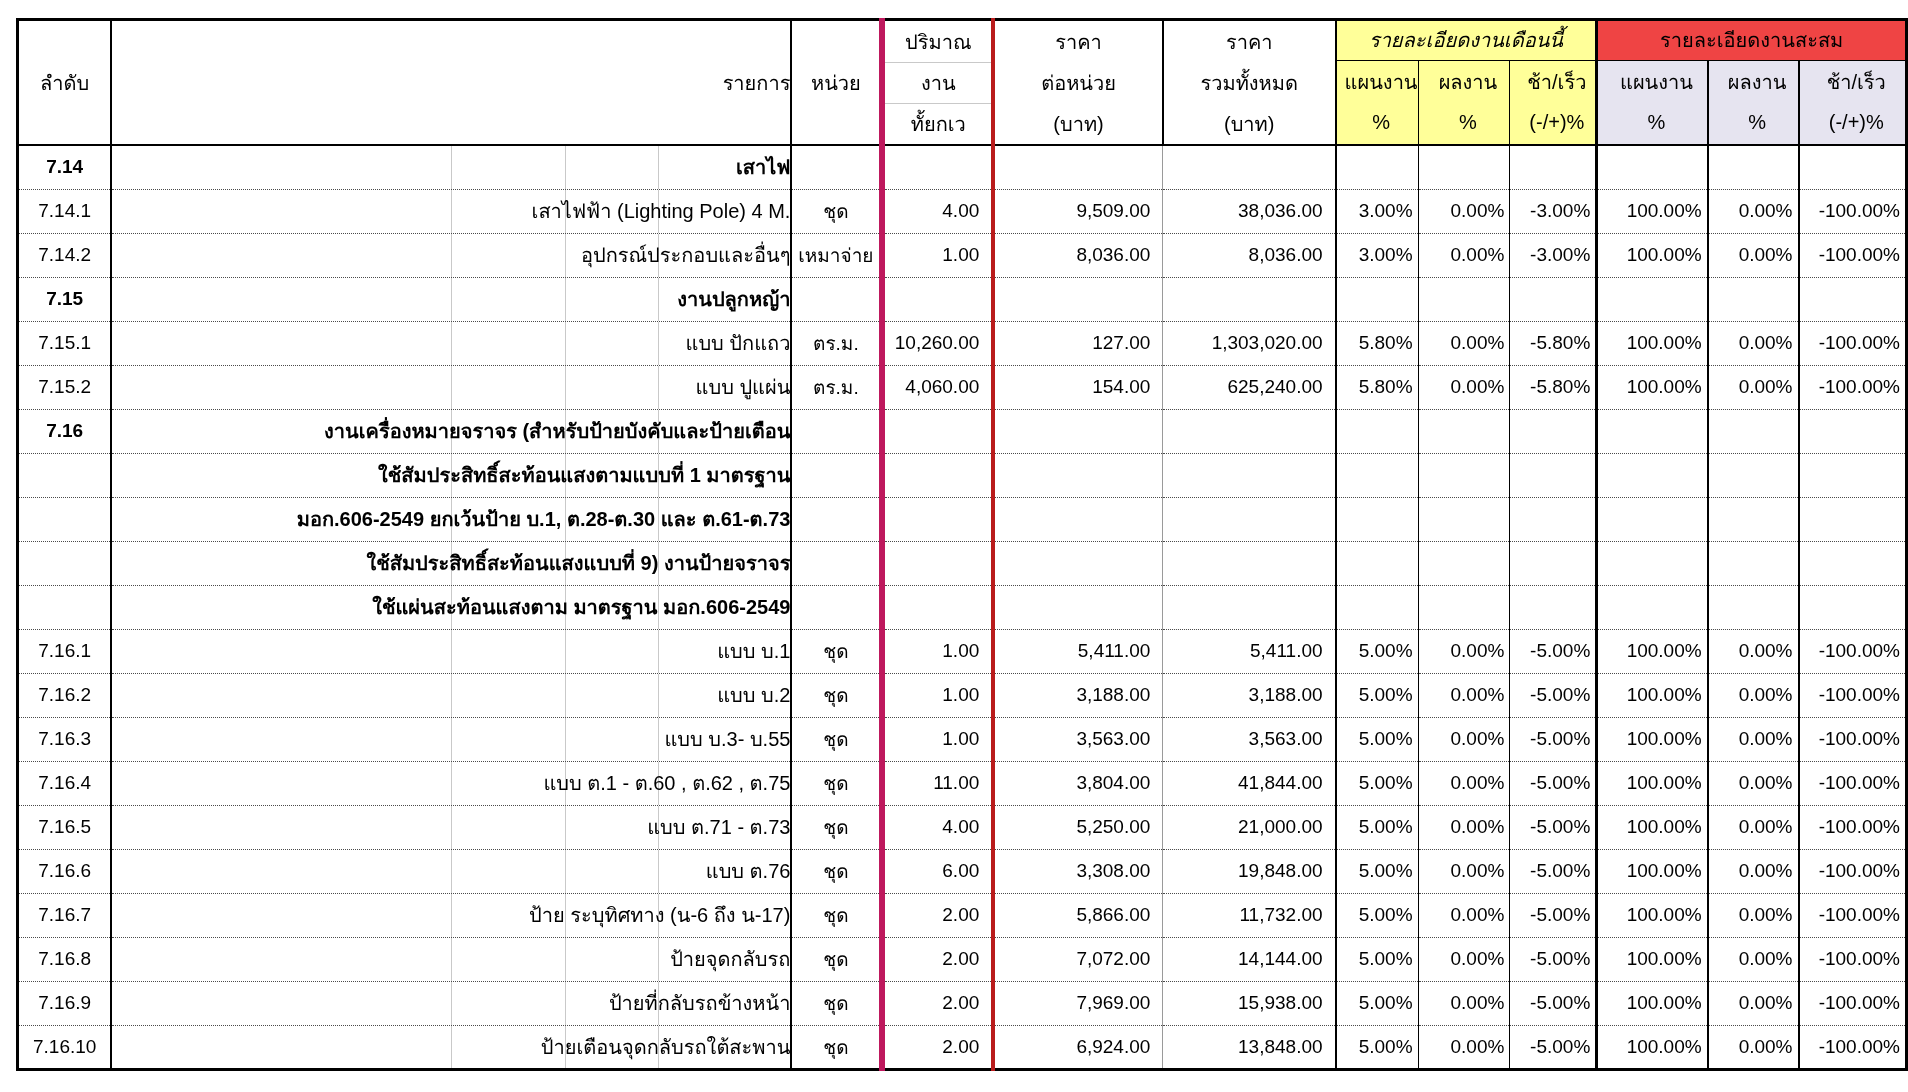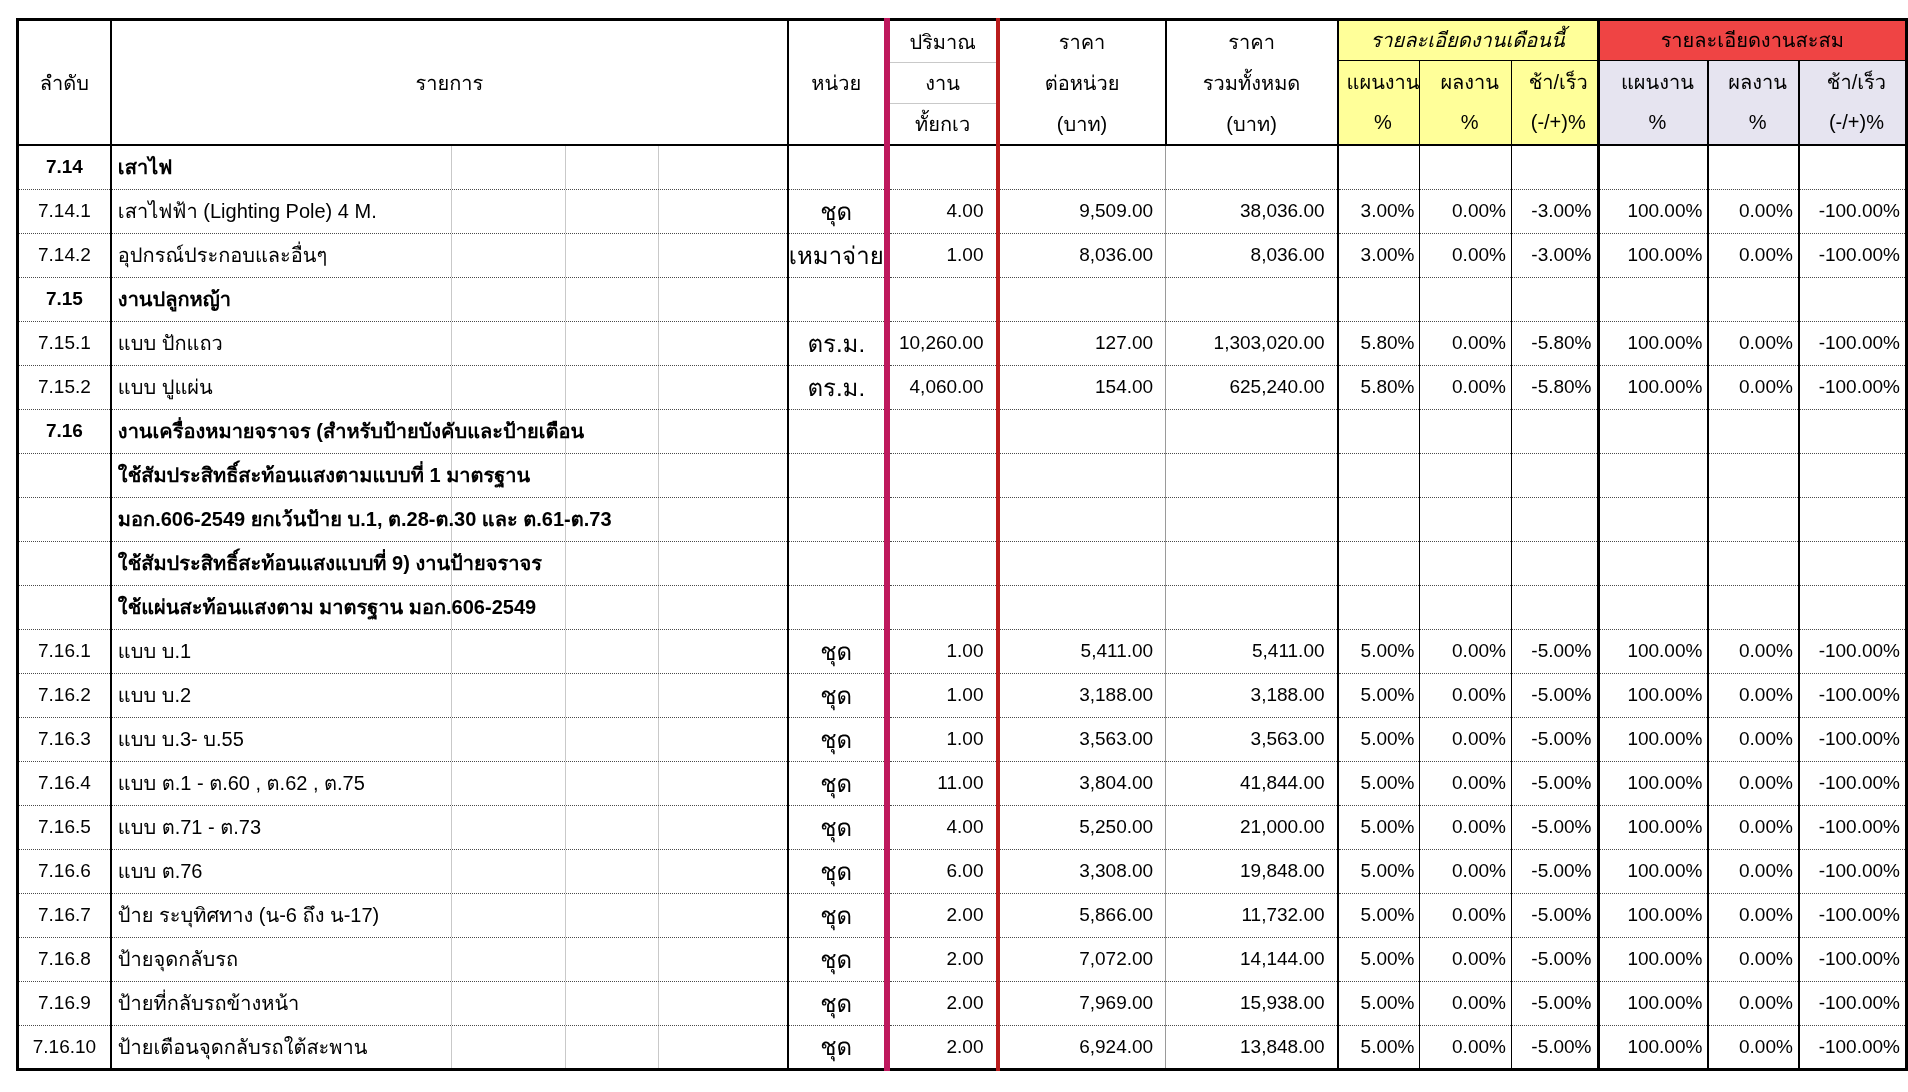--- a/index.html
+++ b/index.html
@@ -19,41 +19,41 @@
   th.h-main { border-bottom:2px solid #000; }
   tr.title-row th.grp { height:40px; border-bottom:1px solid #000; text-align:center; }
   tr.sub-row th { height:83px; border-bottom:2px solid #000;padding-left:8px; }
   .sub .l1, .sub .l2 { height:41px; display:flex; align-items:center; justify-content:center; }
   .three { padding:0; }
   .three .ln { height:41px; display:flex; align-items:center; justify-content:center; }
   .lined .ln + .ln { border-top:1px solid #c9c9c9; }
 
   
   .c-no   { border-right:2px solid #000; text-align:center; }
-  .c-item { border-right:2px solid #000; text-align:left; }
+  .c-item { border-right:2px solid #000; text-align:right; }
   .c-unit { border-right:6px solid #be185d; text-align:center;margin-left:28px; }
   .c-qty  { border-right:4px solid #b91c1c; }
   th.c-up { border-right:2px solid #000; }
   td.c-up { border-right:1px solid #9a9a9a; }
   .c-tp   { border-right:2px solid #000; }
   .m1, .m2 { border-right:1px solid #000; }
   .m3     { border-right:3px solid #000; }
   .s1, .s2 { border-right:2px solid #000; }
 
   
   tbody td { height:44px; font-size:19px; border-top:1px dotted #4a4a4a; vertical-align:middle; }
   tbody tr:first-child td { border-top:none; }
   tbody td.c-no { font-size:19px; }
   tbody td.c-item {
     font-size:20px; padding-left:6px;
     background-image:linear-gradient(#c9c9c9,#c9c9c9),linear-gradient(#c9c9c9,#c9c9c9),linear-gradient(#c9c9c9,#c9c9c9);
     background-size:1px 100%; background-repeat:no-repeat;
     background-position:339px 0, 453px 0, 546px 0;
   }
-  tbody td.c-unit { font-size:24px; }
+  tbody td.c-unit { font-size:19px; }
   td.num { text-align:right; }
   td.c-qty, td.c-up, td.c-tp { padding-right:12px; }
   td.m1, td.m2, td.m3, td.s1, td.s2, td.s3 { text-align:right; padding-right:5px; }
   tr.section td.c-no, tr.section td.c-item { font-weight:bold; }
 </style>
 </head>
 <body>
 
 <table class="boq">
   <colgroup>
@@ -66,21 +66,21 @@
     <col style="width:80px">
       <col style="width:92px">
       <col style="width:87px">
     <col style="width:111px">
       <col style="width:91px">
       <col style="width:108px">
   </colgroup>
   <thead>
     <tr class="title-row">
       <th rowspan="2" class="h-main c-no">ลำดับ</th>
-      <th rowspan="2" class="h-main c-item" style="text-align:center">รายการ</th>
+      <th rowspan="2" class="h-main c-item" style="">รายการ</th>
       <th rowspan="2" class="h-main c-unit">หน่วย</th>
       <th rowspan="2" class="h-main c-qty three lined">
         <div class="ln">ปริมาณ</div>
         <div class="ln">งาน</div>
         <div class="ln">ทั้ยกเว</div>
       </th>
       <th rowspan="2" class="h-main c-up three">
         <div class="ln">ราคา</div>
         <div class="ln">ต่อหน่วย</div>
         <div class="ln">(บาท)</div>

